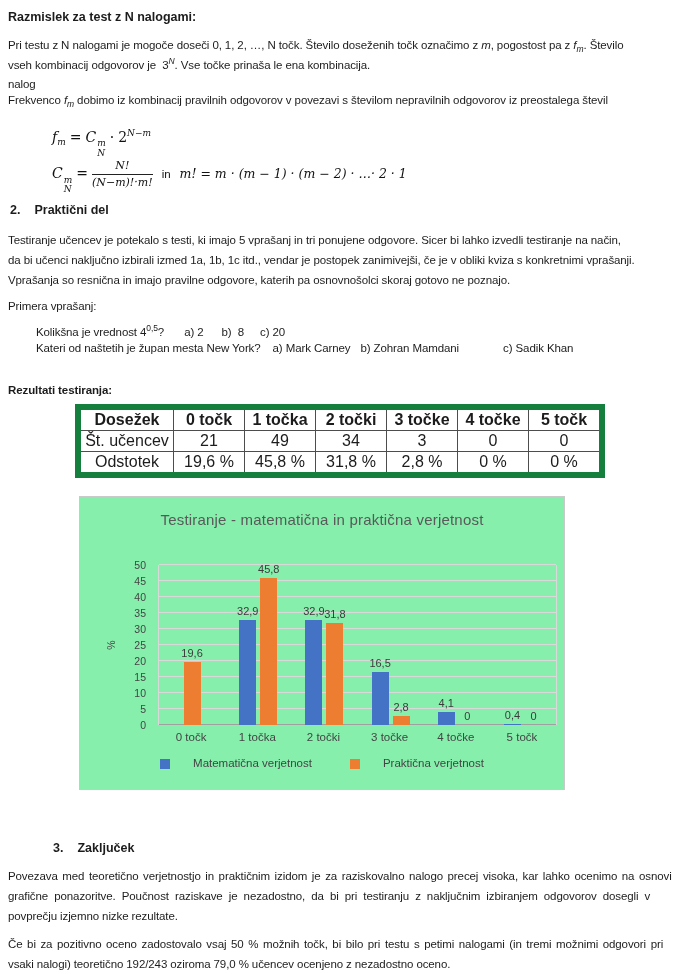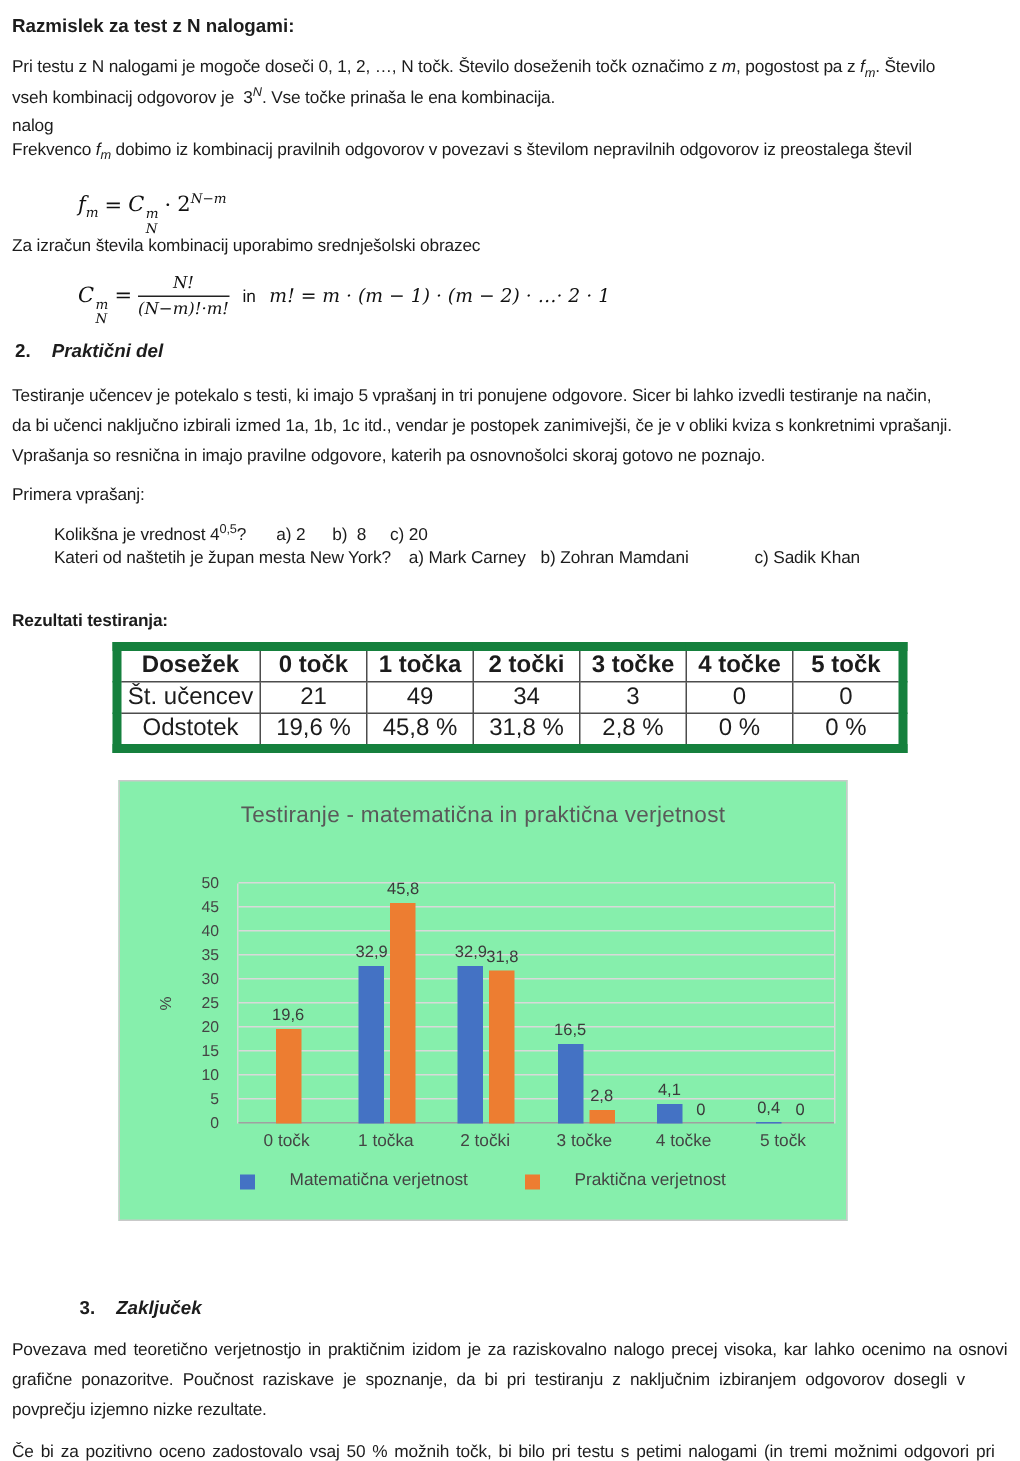--- a/index.html
+++ b/index.html
@@ -23,21 +23,21 @@
   .formula sup{font-size:9px;font-style:italic;}
   .ss{display:inline-flex;flex-direction:column;vertical-align:-0.5em;font-size:9px;line-height:1.1;font-style:italic;margin-left:1px;}
   .ss span{display:block;}
   .frac{display:inline-block;text-align:center;vertical-align:middle;font-size:11px;font-style:italic;line-height:1.25;}
   .frac .fnum{display:block;border-bottom:1px solid #222;padding:0 5px 1px;}
   .frac .fden{display:block;padding-top:1px;}
   .conn{font-family:"Liberation Sans",sans-serif;font-style:normal;font-size:11.5px;margin:0 9px;}
   .rhs{font-style:italic;font-size:12.5px;}
   .h2{font-size:12.5px;font-weight:bold;margin-top:10px;height:16px;line-height:16px;}
   .h2 .num{margin-left:2px;}
-  .h2 .txt{margin-left:14px;font-style:italic;}
+  .h2 .txt{margin-left:14px;}
   .plain{font-size:11.5px;letter-spacing:-0.1px;}
   .mt12{margin-top:12px;} .mt10{margin-top:10px;} .mt7{margin-top:7px;} .mt6{margin-top:6px;} .mt13{margin-top:13px;}
   .indent{padding-left:28px;}
   .q .gap1{margin-left:20px;} .q .gap2{margin-left:18px;} .q .gap3{margin-left:16px;}
   .q2 .gap1{margin-left:12px;} .q2 .gap2{margin-left:10px;} .q2 .gap3{margin-left:44px;}
   .bold{font-weight:bold;}
   .sup-small{font-size:8.5px;vertical-align:super;}
   table.results{border-collapse:collapse;margin:8px 0 0 67px;font-size:16px;border:6px solid #15803d;}
   table.results td{border:1px solid #4d4d4d;text-align:center;height:16px;padding:1px 4px;}
   table.results td.c0{width:84px;}
@@ -78,21 +78,20 @@
   <div class="lh16 mt7">
     <div class="line">nalog</div>
     <div class="line"><span>Frekvenco </span><span class="mi">f</span><sub class="mi">m</sub><span>&nbsp;dobimo iz kombinacij pravilnih odgovorov v povezavi s številom nepravilnih odgovorov iz preostalega števil</span></div>
   </div>
 
   <div class="formula f1"><span class="var">f</span><sub>m</sub><span class="op">=</span><span class="var">C</span><span class="ss">
         <span>m</span>
         <span>N</span>
       </span><span class="op">·</span><span>2</span><sup>N−m</sup></div>
 
-  <div class="plain mt12">Za izračun števila kombinacij uporabimo srednješolski obrazec</div>
 
   <div class="formula f2"><span class="var">C</span><span class="ss">
         <span>m</span>
         <span>N</span>
       </span><span class="op">=</span><span class="frac"><span class="fnum">N!</span><span class="fden">(N−m)!·m!</span></span><span class="conn">in</span><span class="rhs">m! = m · (m − 1) · (m − 2) · …· 2 · 1</span></div>
 
   <div class="h2"><span class="num">2.</span><span class="txt">Praktični del</span></div>
 
   <div class="lh20 mt12">
     <div class="line">Testiranje učencev je potekalo s testi, ki imajo 5 vprašanj in tri ponujene odgovore. Sicer bi lahko izvedli testiranje na način,</div>
@@ -246,21 +245,21 @@
           <span class="lsq" style="background: rgb(237, 125, 49);"></span>
           <span>Praktična verjetnost</span>
         </div>
       </div>
   </div>
 
   <div class="h2 h3"><span class="num">3.</span><span class="txt">Zaključek</span></div>
 
   <div class="lh20 p4">
     <div class="line ws1">Povezava med teoretično verjetnostjo in praktičnim izidom je za raziskovalno nalogo precej visoka, kar lahko ocenimo na osnovi</div>
-    <div class="line ws2">grafične ponazoritve. Poučnost raziskave je spoznanje, da bi pri testiranju z naključnim izbiranjem odgovorov dosegli v</div>
+    <div class="line ws2">grafične ponazoritve. Poučnost raziskave je nezadostno, da bi pri testiranju z naključnim izbiranjem odgovorov dosegli v</div>
     <div class="line">povprečju izjemno nizke rezultate.</div>
   </div>
 
   <div class="lh20 p5">
     <div class="line ws1">Če bi za pozitivno oceno zadostovalo vsaj 50 % možnih točk, bi bilo pri testu s petimi nalogami (in tremi možnimi odgovori pri</div>
     <div class="line">vsaki nalogi) teoretično 192/243 oziroma 79,0 % učencev ocenjeno z nezadostno oceno.</div>
   </div>
 
 </div>
 

